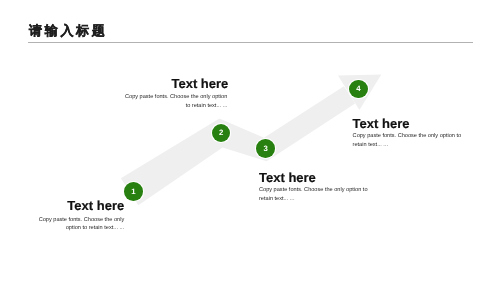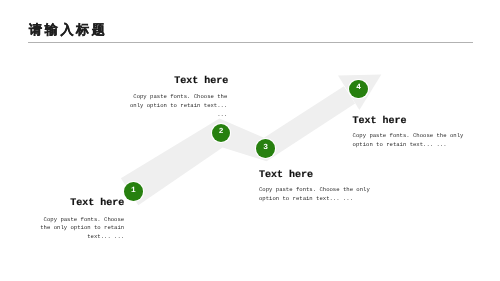--- a/index.html
+++ b/index.html
@@ -1,23 +1,23 @@
 <!DOCTYPE html>
 <html><head>
 <meta charset="utf-8">
 <style>
   html,body{margin:0;padding:0;}
   body{width:500px;height:281px;background:#ffffff;font-family:"Liberation Sans",sans-serif;overflow:hidden;-webkit-font-smoothing:antialiased;text-rendering:geometricPrecision;}
-  .slide{position:relative;width:500px;height:239px;background:#fff;overflow:hidden;font-family:Liberation Mono, monospace;}
+  .slide{position:relative;width:500px;height:239px;background:#fff;overflow:hidden;}
   .title{position:absolute;left:29px;top:24.2px;font-size:13.1px;letter-spacing:2.6px;font-weight:bold;color:#1f1f1f;line-height:14px;-webkit-text-stroke:0.4px #1f1f1f;}
   .divider{position:absolute;left:27.8px;top:42px;width:445px;height:1.2px;background:#b2b2b2;}
   .ribbon{position:absolute;left:0;top:0;width:500px;height:281px;}
   .node{position:absolute;width:18.6px;height:18.6px;border-radius:50%;background:#27800f;box-shadow:0 0 0 1.1px #fff;box-sizing:border-box;}
   .node span{position:absolute;left:0;top:0;width:18.6px;height:18.6px;display:flex;align-items:center;justify-content:center;color:#fff;font-size:7.8px;font-weight:bold;line-height:1;}
-  .h{position:absolute;font-size:10px;font-weight:bold;color:#121212;white-space:nowrap;line-height:normal;-webkit-text-stroke:0.18px #121212;}
+  .h{position:absolute;font-size:13px;font-weight:bold;color:#121212;white-space:nowrap;line-height:normal;-webkit-text-stroke:0.18px #121212;}
   .b{position:absolute;font-size:5.6px;color:#2b2b2b;line-height:8.7px;}
   .ra{text-align:right;}
   .la{text-align:left;}
   .footer-left{position:absolute;left:31.3px;top:257.5px;font-size:5.1px;color:#b9b9b9;letter-spacing:.05px;}
   .footer-right{position:absolute;left:463.2px;top:257.2px;font-size:5.4px;color:#a8a8a8;}
 </style>
 </head>
 <body>
 
 <div class="slide">

